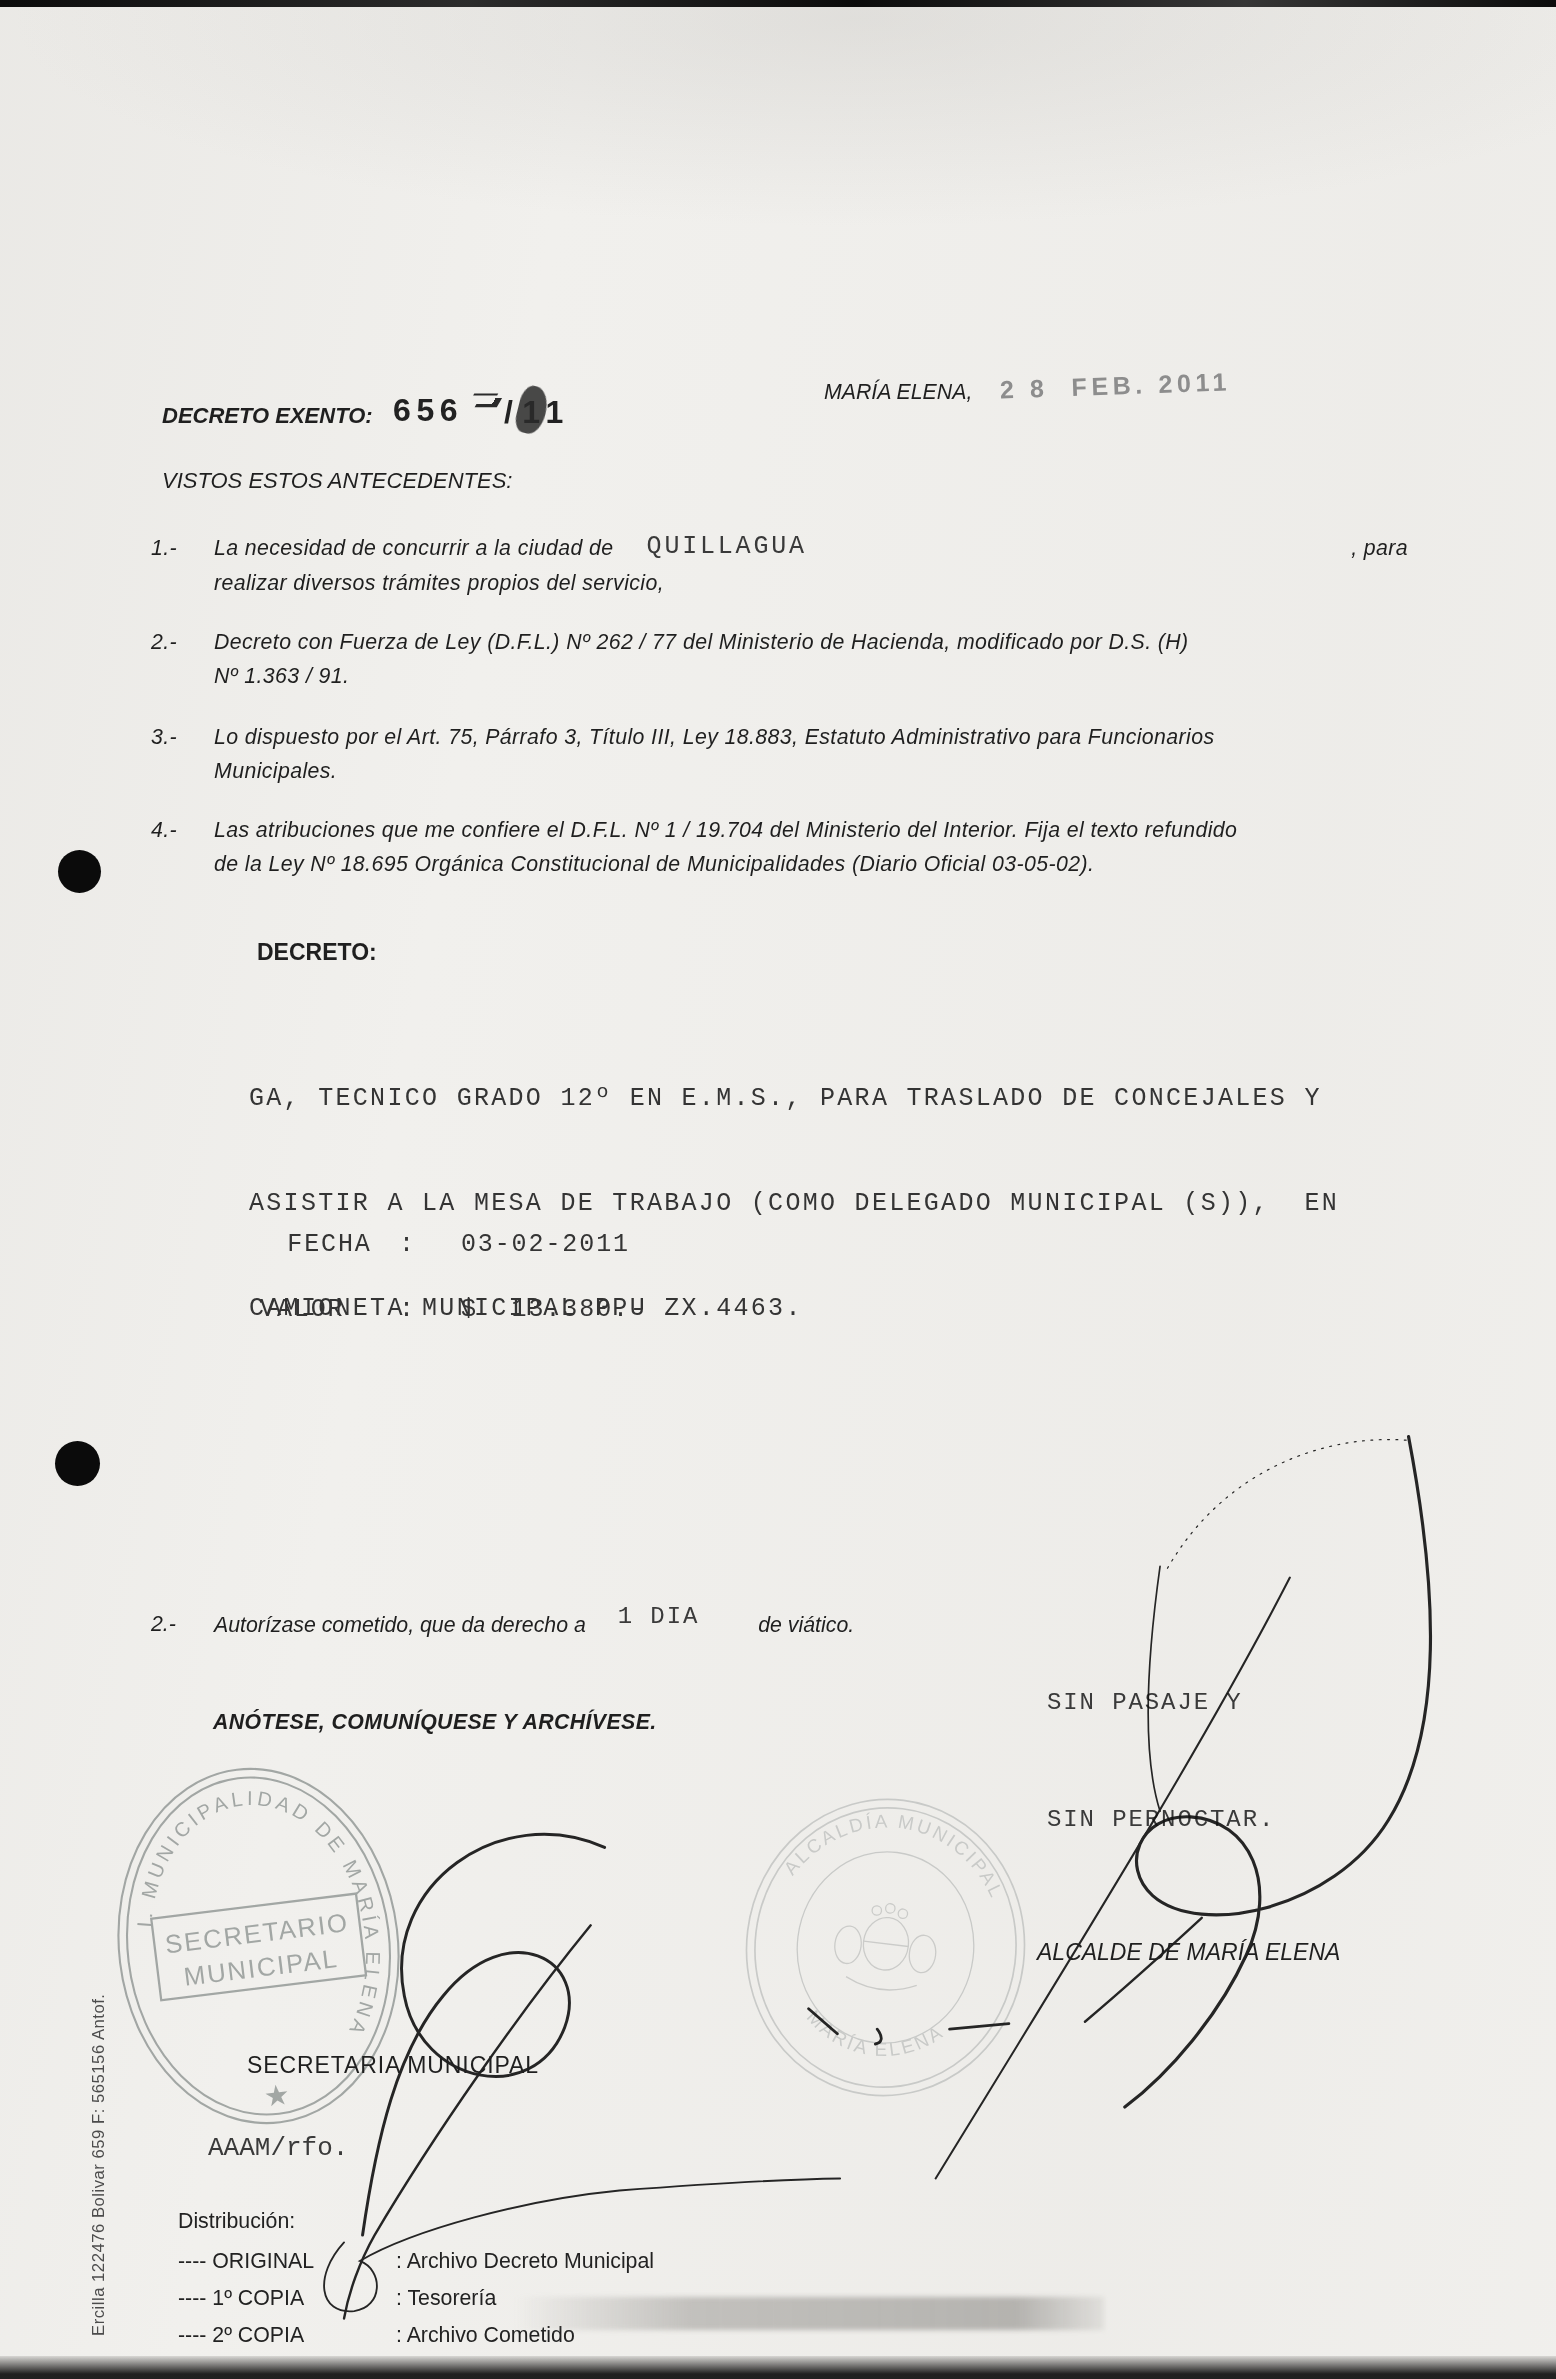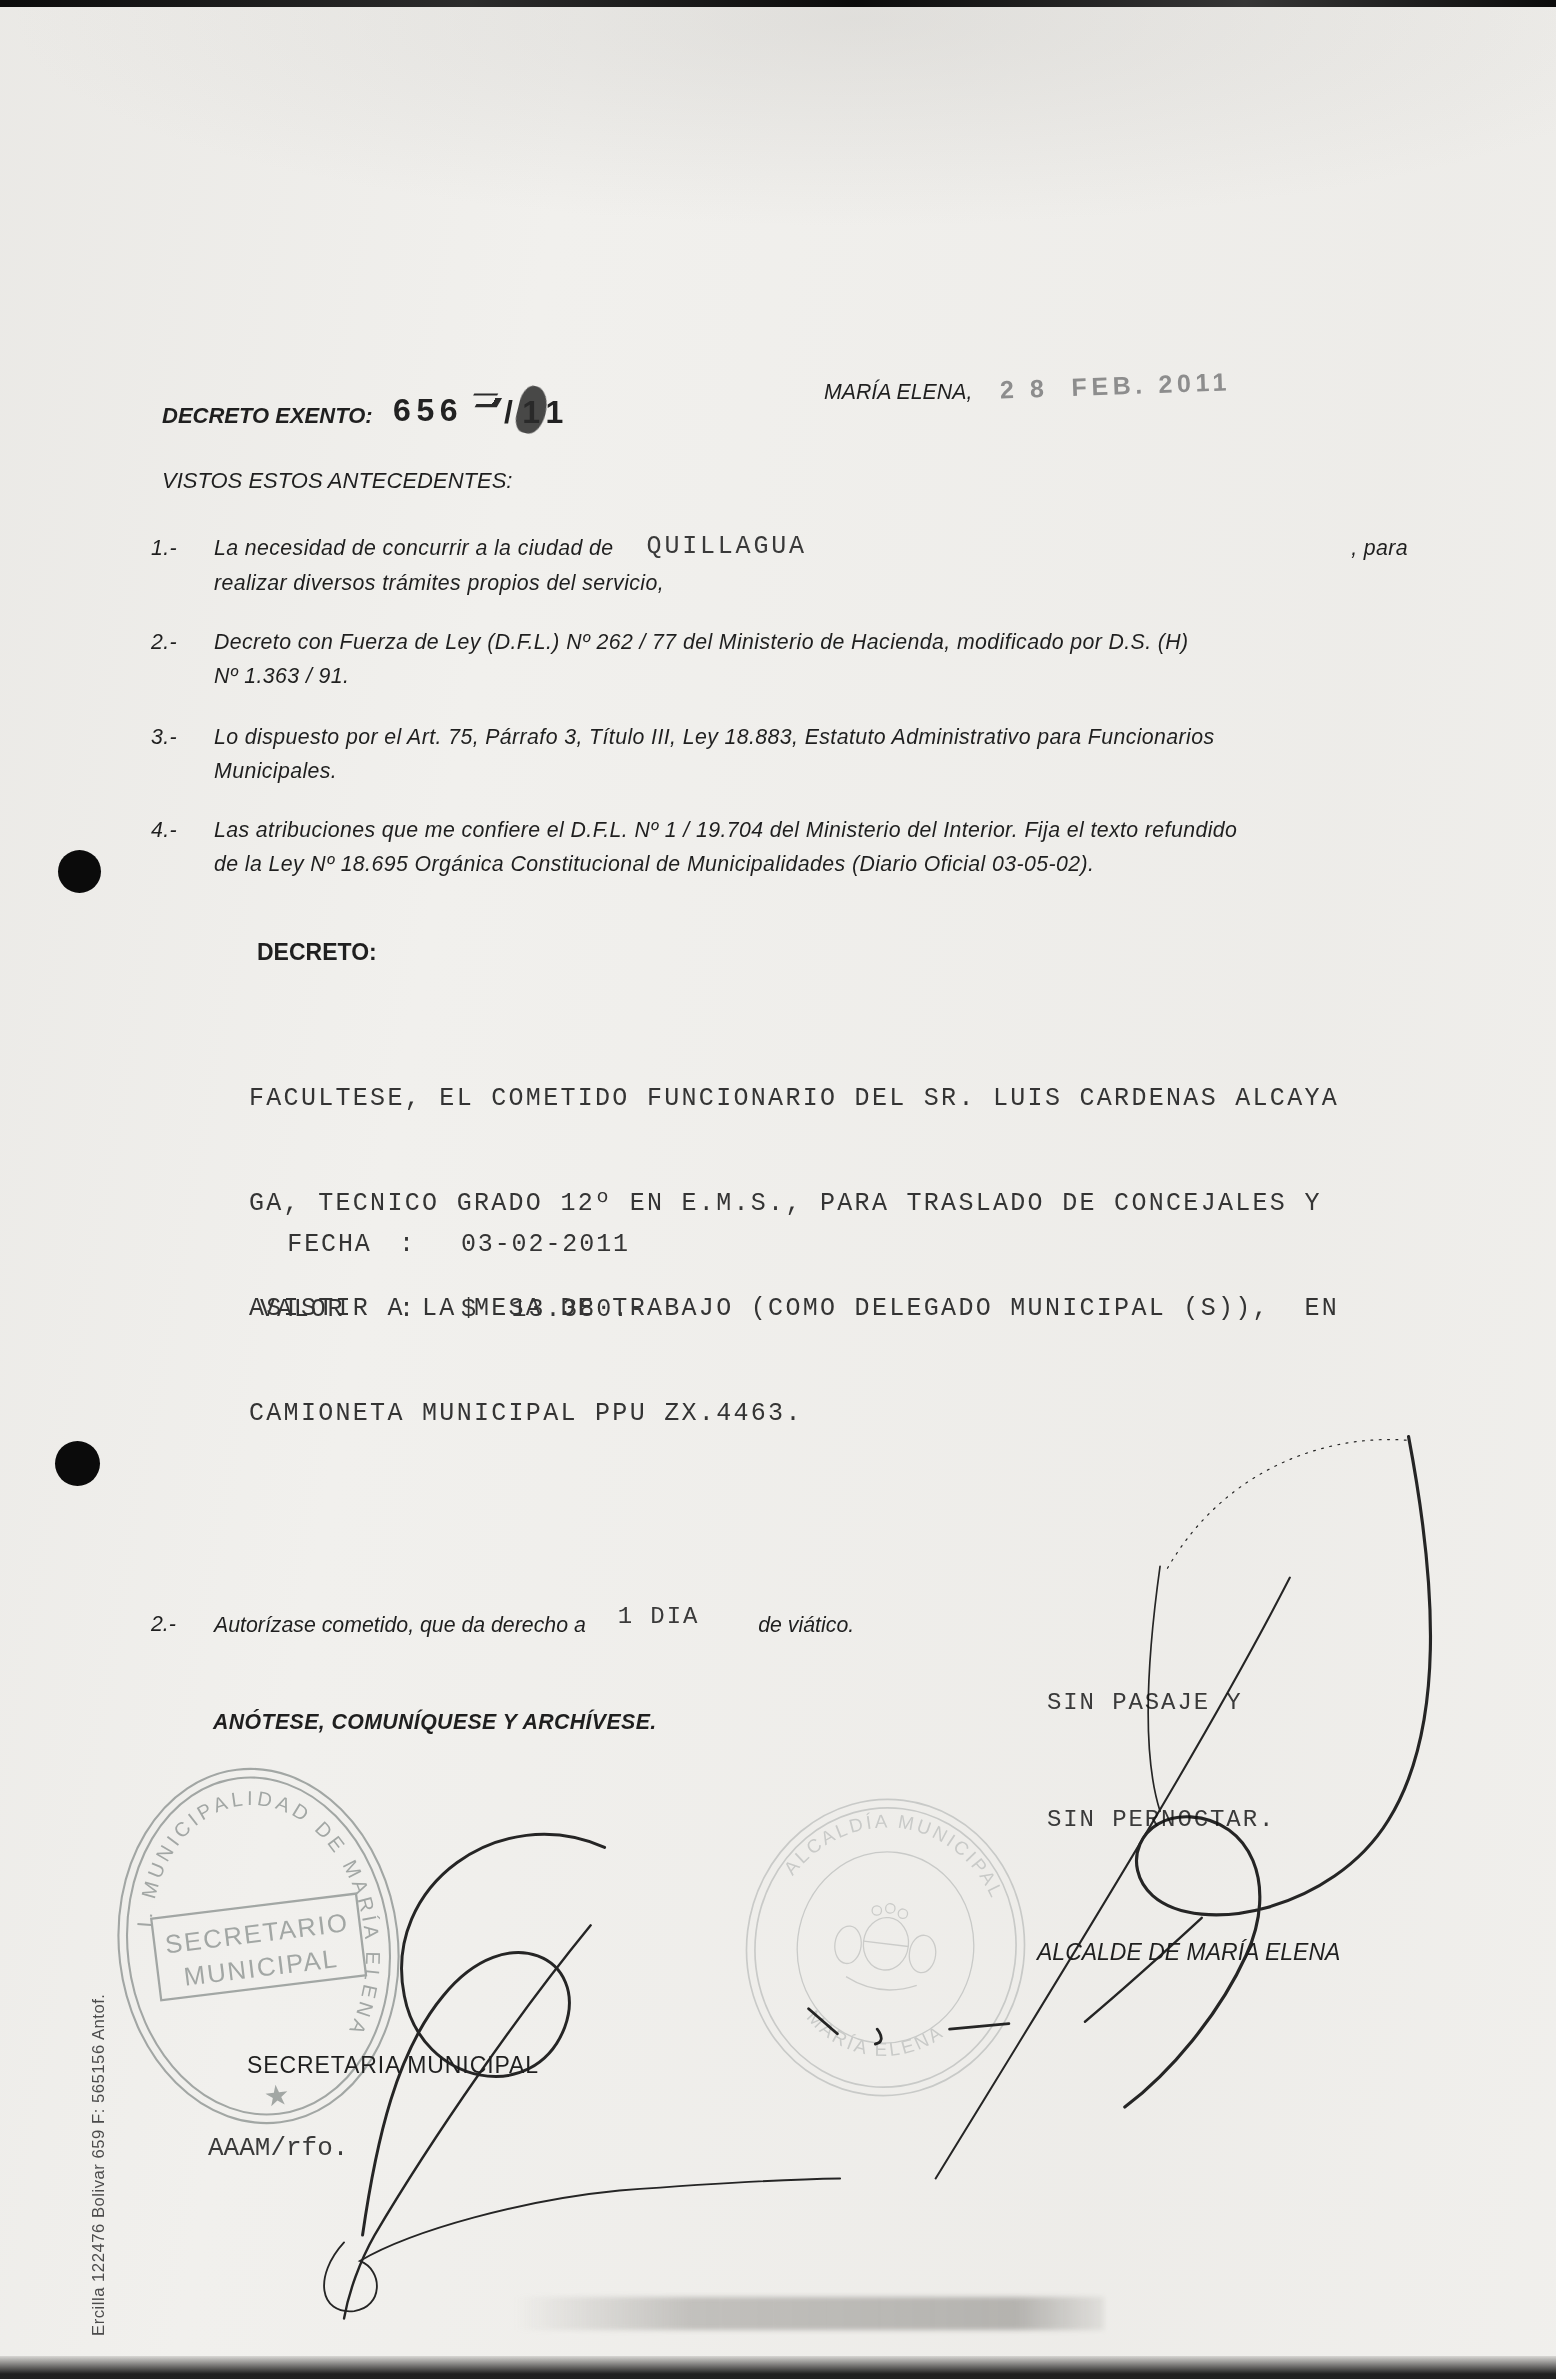--- a/index.html
+++ b/index.html
@@ -135,21 +135,20 @@
     <span class="item-num">4.-</span>
     <div class="item-body">
       <div>Las atribuciones que me confiere el D.F.L. Nº 1 / 19.704 del Ministerio del Interior. Fija el texto refundido</div>
       <div>de la Ley Nº 18.695 Orgánica Constitucional de Municipalidades (Diario Oficial 03-05-02).</div>
     </div>
   </div>
 
   <div class="abs decreto-title">DECRETO:</div>
 
   <div class="abs typed-block">
-    <div>FACULTESE, EL COMETIDO FUNCIONARIO DEL SR. LUIS CARDENAS ALCAYA</div>
     <div>GA, TECNICO GRADO 12º EN E.M.S., PARA TRASLADO DE CONCEJALES Y</div>
     <div>ASISTIR A LA MESA DE TRABAJO (COMO DELEGADO MUNICIPAL (S)),  EN</div>
     <div>CAMIONETA MUNICIPAL PPU ZX.4463.</div>
   </div>
 
   <div class="abs fv-row fv-fecha">
     <span class="fv-label">FECHA</span>
     <span>:</span>
     <span class="fv-value">03-02-2011</span>
   </div>
@@ -230,19 +229,34 @@
       <path stroke-width="1.8" d="M 1251 1689 C 1237 1789 1231 1890 1251 1953"></path>
       <path stroke-width="2.2" d="M 1391 1701 C 1296 1886 1142 2132 1009 2349"></path>
       <path stroke-width="1.3" stroke-dasharray="2 7" d="M 1259 1691 C 1322 1582 1432 1546 1519 1553"></path>
     </g>
   </svg>
 
   <div class="abs alcalde-title">ALCALDE DE MARÍA ELENA</div>
   <div class="abs secretaria-title">SECRETARIA MUNICIPAL</div>
   <div class="abs initials">AAAM/rfo.</div>
 
+  <div class="abs distribution">
+    <div class="dist-title">Distribución:</div>
+    <div class="dist-row">
+      <span class="dist-label">---- ORIGINAL</span>
+      <span>: Archivo Decreto Municipal</span>
+    </div>
+    <div class="dist-row">
+      <span class="dist-label">---- 1º COPIA</span>
+      <span>: Tesorería</span>
+    </div>
+    <div class="dist-row">
+      <span class="dist-label">---- 2º COPIA</span>
+      <span>: Archivo Cometido</span>
+    </div>
+  </div>
 
   <div class="abs edge-text">Ercilla 122476 Bolivar 659 F: 565156 Antof.</div>
 
   <div class="abs streak"></div>
   <div class="abs edge-bottom"></div>
 </div>
 
 
 </body></html>

